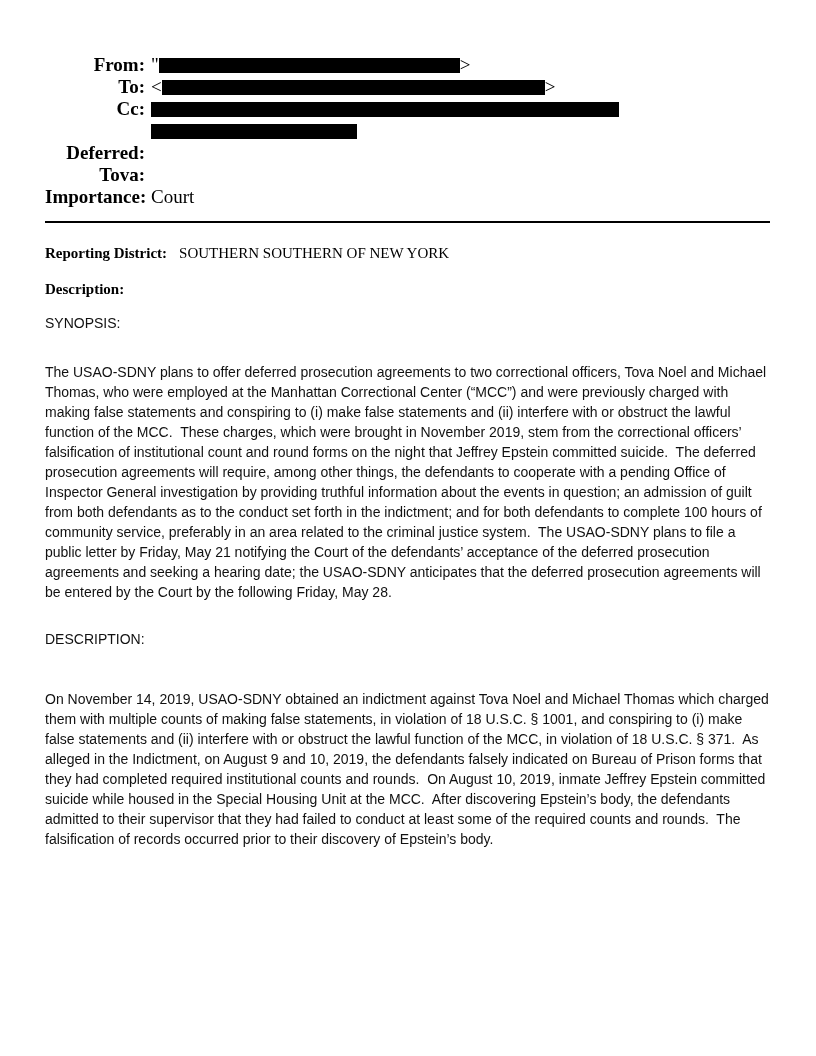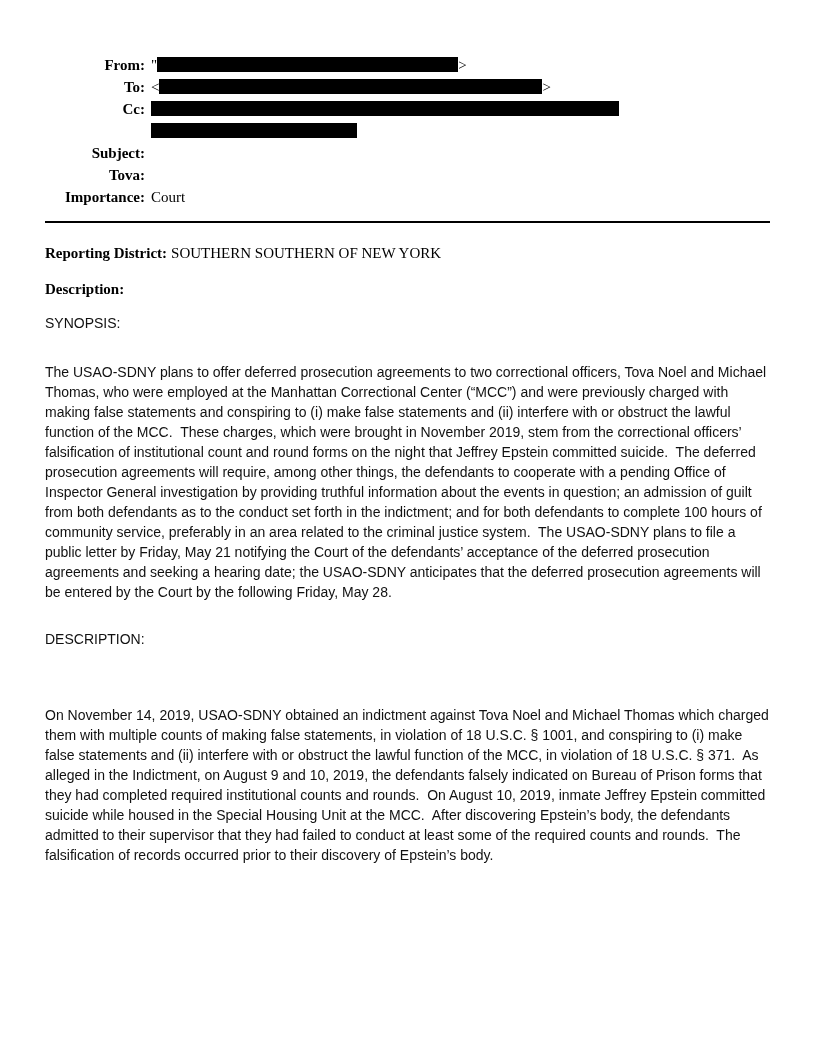--- a/index.html
+++ b/index.html
@@ -13,21 +13,21 @@
     height: 1056px;
     background: #ffffff;
     box-sizing: border-box;
     padding: 54px 46px 0 45px;
     color: #000000;
     overflow: hidden;
   }
   
   .email-header {
     font-family: "Liberation Serif", "DejaVu Serif", serif;
-    font-size: 15px;
+    font-size: 19px;
     color: #000;
   }
   .hdr-row {
     display: flex;
     align-items: flex-start;
     line-height: 22px;
   }
   .hdr-label {
     width: 100px;
     flex-shrink: 0;
@@ -57,39 +57,39 @@
     width: 725px;
   }
   
   .serif-line {
     font-family: "Liberation Serif", "DejaVu Serif", serif;
     font-size: 15px;
     line-height: 20px;
   }
   .inline-label {
     font-weight: bold;
-    margin-right: 4px;
+    margin-right: 12px;
   }
   .rd-line   { margin-top: 20px; }
   .syn-line  { margin-top: 16px; }
   .desc-line { margin-top: 16px; }
   .sans {
     font-family: "Liberation Sans", "DejaVu Sans", sans-serif;
     font-size: 14px;
     line-height: 20px;
     color: #111;
   }
   .synopsis-heading    { margin-top: 14px; }
   .para {
     white-space: pre-wrap;
     width: 725px;
   }
   .synopsis-para       { margin-top: 29px; }
   .description-heading { margin-top: 27px; }
-  .description-para    { margin-top: 56px; }
+  .description-para    { margin-top: 40px; }
 </style>
 </head>
 <body>
 
 <div class="page">
 
   <div class="email-header">
 
     <div class="hdr-row">
       <div class="hdr-label">From:</div>
@@ -100,21 +100,21 @@
       <div class="hdr-label">To:</div>
       <div class="hdr-value"><span>&lt;</span><span class="redaction-bar bar-to"></span><span>&gt;</span></div>
     </div>
 
     <div class="hdr-row">
       <div class="hdr-label">Cc:</div>
       <div class="hdr-value"><span class="redaction-bar bar-cc1"></span><br><span class="redaction-bar bar-cc2"></span></div>
     </div>
 
     <div class="hdr-row">
-      <div class="hdr-label">Subject:</div>
+      <div class="hdr-label">Deferred:</div>
     </div>
 
     <div class="hdr-row">
       <div class="hdr-label">Tova:</div>
     </div>
 
     <div class="hdr-row">
       <div class="hdr-label">Importance:</div>
       <div class="hdr-value">Court</div>
     </div>

